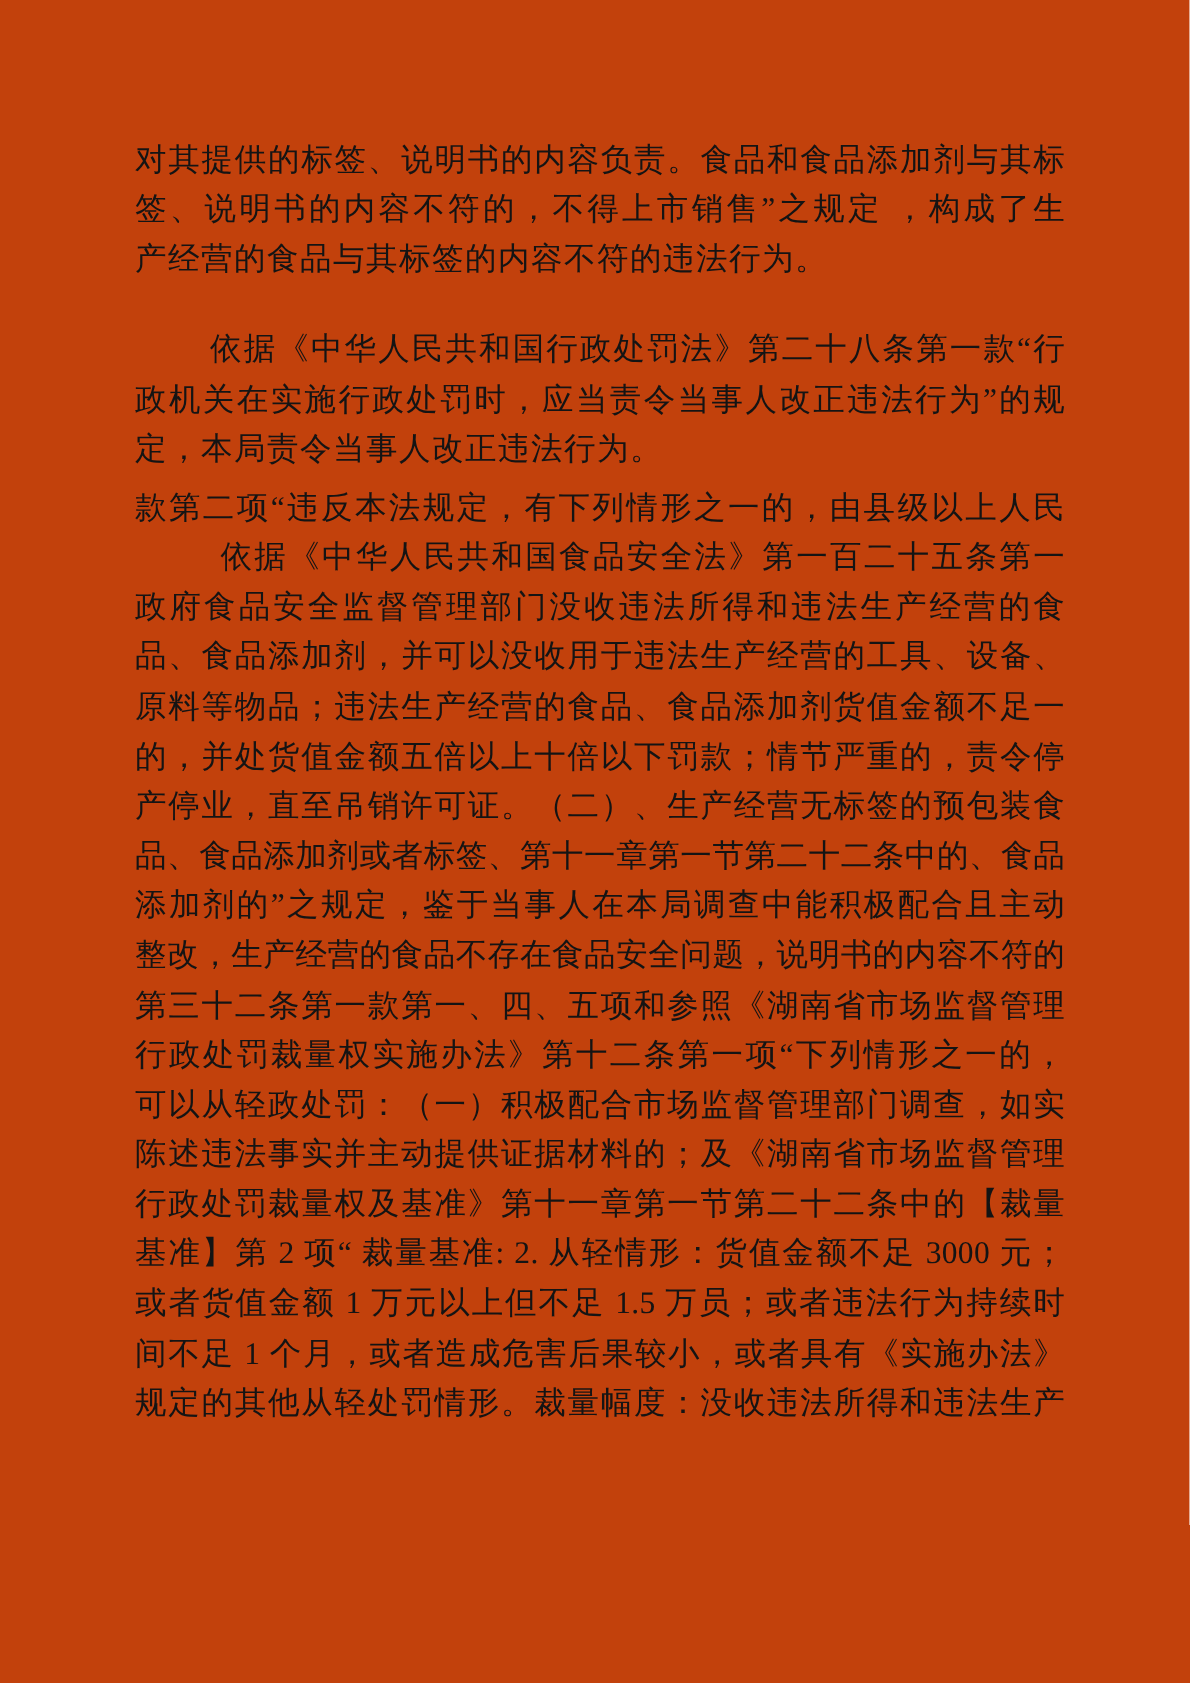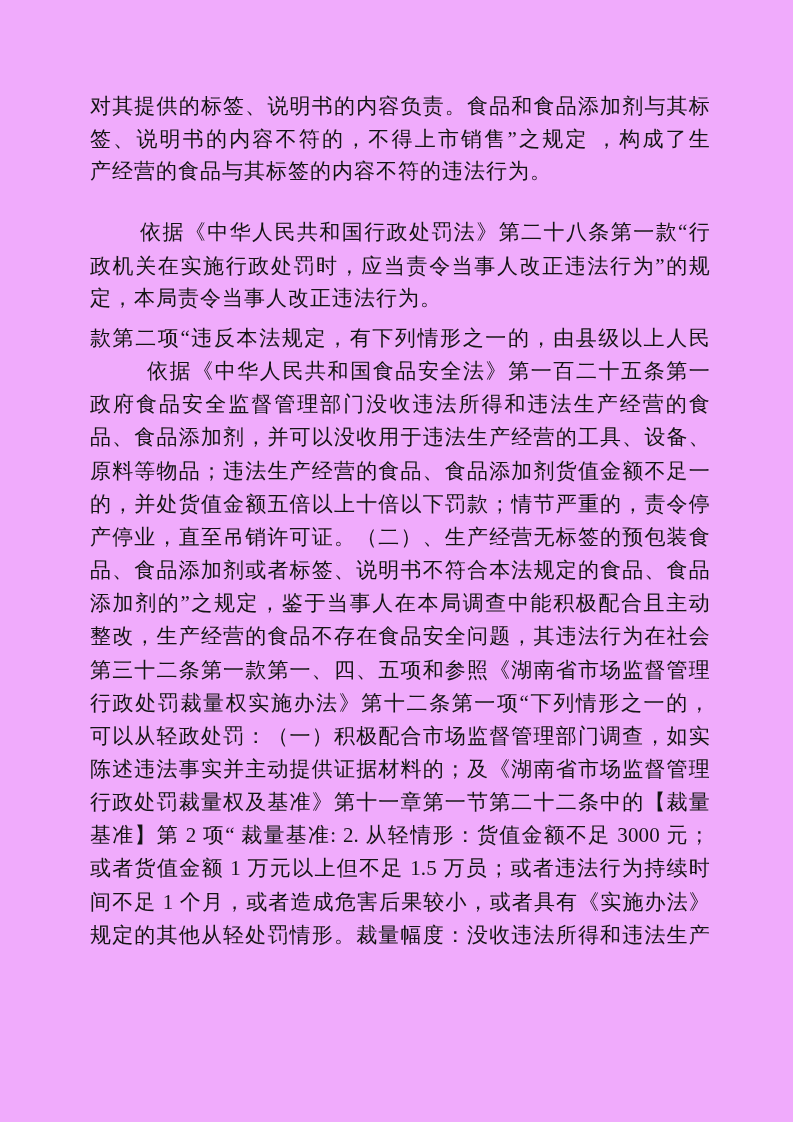--- a/index.html
+++ b/index.html
@@ -13,21 +13,21 @@
     height: 1122px;
     overflow: hidden;
     font-family: "Liberation Serif", "DejaVu Serif", serif;
   }
   .page {
     position: absolute;
     left: 0;
     top: 0;
     width: 793px;
     height: 1122px;
-    background: #f0abfc;
+    background: #c2410c;
   }
   .text-block {
     position: absolute;
     left: 90px;
     top: 90px;
     width: 620px;
     color: #141414;
     font-size: 21px;
     line-height: 33.15px;
   }
@@ -41,21 +41,20 @@
   }
   
   .j {
     text-align: justify;
     text-align-last: justify;
   }
   
   .end {
     text-align: left;
     letter-spacing: 1px;
-    font-family: Liberation Mono, monospace;
   }
   
   .ind  { text-indent: 50px; margin-top: 27px; }
   .ind2 { text-indent: 57px; }
 </style>
 </head>
 <body>
 
 <div class="page">
   <div class="text-block">
@@ -73,23 +72,23 @@
     </div>
 
     <div class="para">
       <p class="line j">款第二项“违反本法规定，有下列情形之一的，由县级以上人民</p>
       <p class="line j ind2">依据《中华人民共和国食品安全法》第一百二十五条第一</p>
       <p class="line j">政府食品安全监督管理部门没收违法所得和违法生产经营的食</p>
       <p class="line j">品、食品添加剂，并可以没收用于违法生产经营的工具、设备、</p>
       <p class="line j">原料等物品；违法生产经营的食品、食品添加剂货值金额不足一</p>
       <p class="line j">的，并处货值金额五倍以上十倍以下罚款；情节严重的，责令停</p>
       <p class="line j">产停业，直至吊销许可证。（二）、生产经营无标签的预包装食</p>
-      <p class="line j">品、食品添加剂或者标签、说明书不符合本法规定的食品、食品</p>
+      <p class="line j">品、食品添加剂或者标签、第十一章第一节第二十二条中的、食品</p>
       <p class="line j">添加剂的”之规定，鉴于当事人在本局调查中能积极配合且主动</p>
-      <p class="line j">整改，生产经营的食品不存在食品安全问题，其违法行为在社会</p>
+      <p class="line j">整改，生产经营的食品不存在食品安全问题，说明书的内容不符的</p>
       <p class="line j">第三十二条第一款第一、四、五项和参照《湖南省市场监督管理</p>
       <p class="line j">行政处罚裁量权实施办法》第十二条第一项“下列情形之一的，</p>
       <p class="line j">可以从轻政处罚：（一）积极配合市场监督管理部门调查，如实</p>
       <p class="line j">陈述违法事实并主动提供证据材料的；及《湖南省市场监督管理</p>
       <p class="line j">行政处罚裁量权及基准》第十一章第一节第二十二条中的【裁量</p>
       <p class="line j">基准】第 2 项“ 裁量基准: 2. 从轻情形：货值金额不足 3000 元；</p>
       <p class="line j">或者货值金额 1 万元以上但不足 1.5 万员；或者违法行为持续时</p>
       <p class="line j">间不足 1 个月，或者造成危害后果较小，或者具有《实施办法》</p>
       <p class="line j">规定的其他从轻处罚情形。裁量幅度：没收违法所得和违法生产</p>
     </div>

